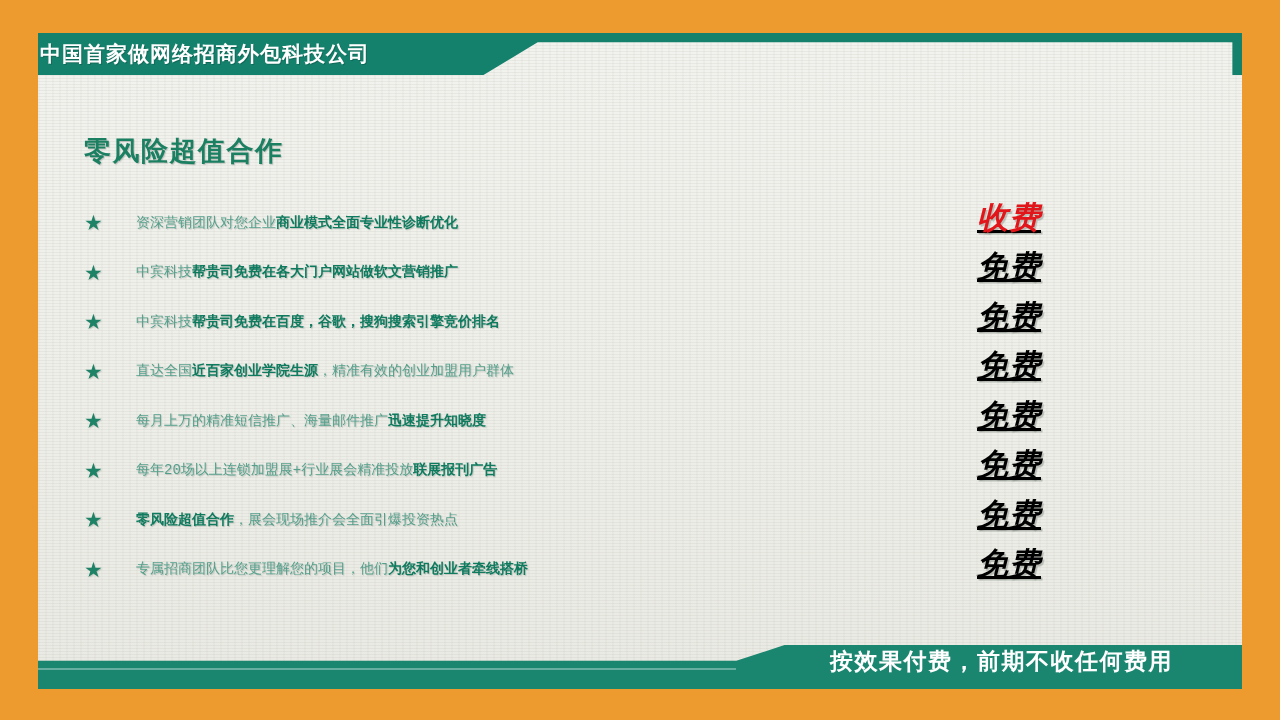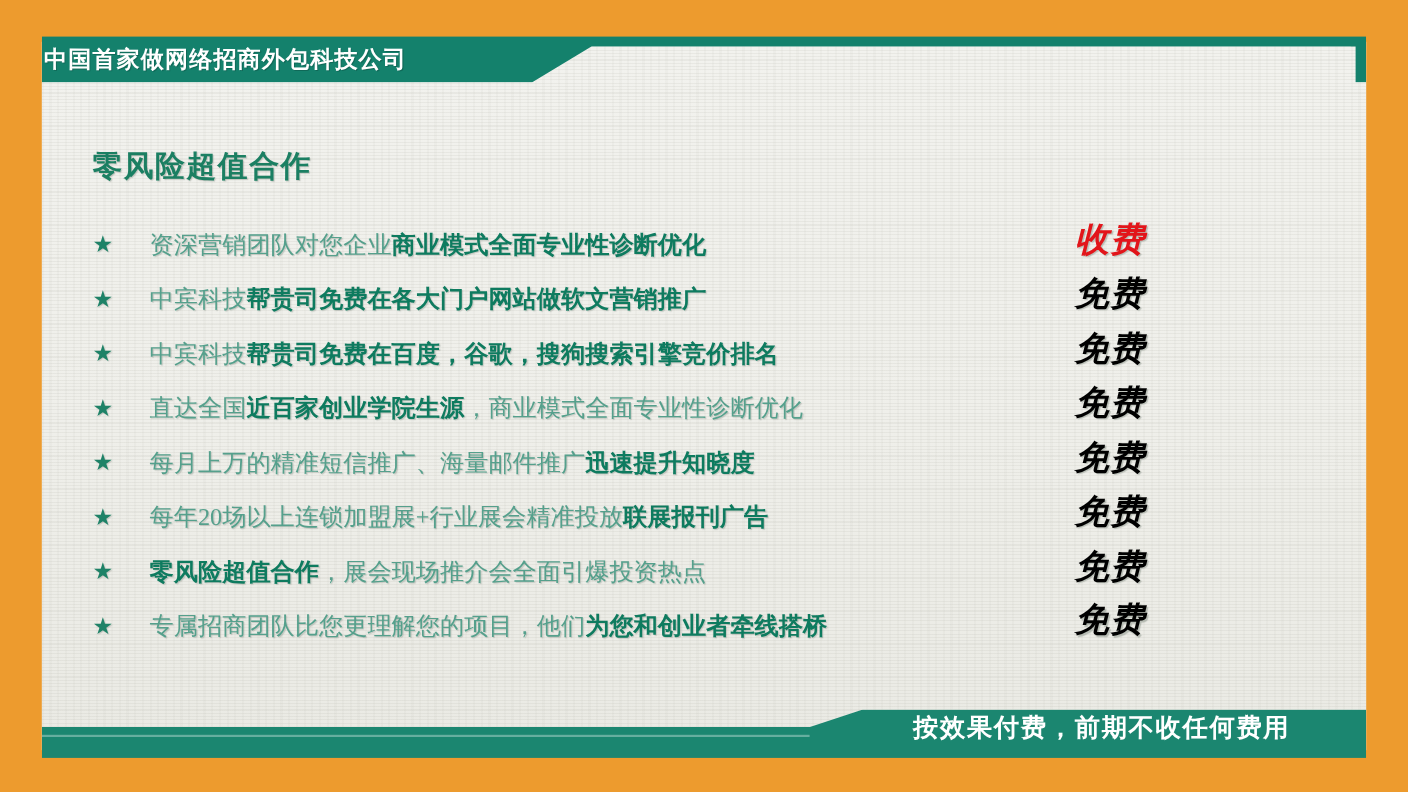--- a/index.html
+++ b/index.html
@@ -122,34 +122,35 @@
   }
   .bullet-star {
     width: 52px;
     flex: 0 0 52px;
     font-size: 21px;
     line-height: 1;
     color: #1E8267;
     text-shadow: 1px 1px 1px rgba(120,130,120,0.35);
   }
   .bullet-text {
-    font-family: Liberation Serif, serif;
-    font-size: 22px;
+    font-family: Liberation Mono, monospace;
+    font-size: 14px;
     color: #2E8B74;
     text-shadow: 1px 1px 1px rgba(130,140,130,0.40);
   }
   .bullet-text .plain { font-weight: normal; color: #55A08C; }
   .bullet-text .em    { font-weight: bold;   color: #0E7B5F; }
 
   
   .price-col {
     position: absolute;
     left: 944px;
     top: 193px;
     width: 130px;
+    text-decoration: underline;
   }
   .price-cell {
     height: 49.5px;
     display: flex;
     align-items: center;
     justify-content: center;
     font-family: "Liberation Serif", "DejaVu Serif", serif;
     font-size: 31px;
     font-weight: bold;
     font-style: italic;
@@ -224,21 +225,21 @@
       <div class="bullet-row">
         <span class="bullet-star">★</span>
         <span class="bullet-text"><span class="plain">中宾科技</span><span class="em">帮贵司免费在各大门户网站做软文营销推广</span></span>
       </div>
       <div class="bullet-row">
         <span class="bullet-star">★</span>
         <span class="bullet-text"><span class="plain">中宾科技</span><span class="em">帮贵司免费在百度，谷歌，搜狗搜索引擎竞价排名</span></span>
       </div>
       <div class="bullet-row">
         <span class="bullet-star">★</span>
-        <span class="bullet-text"><span class="plain">直达全国</span><span class="em">近百家创业学院生源</span><span class="plain">，商业模式全面专业性诊断优化</span></span>
+        <span class="bullet-text"><span class="plain">直达全国</span><span class="em">近百家创业学院生源</span><span class="plain">，精准有效的创业加盟用户群体</span></span>
       </div>
       <div class="bullet-row">
         <span class="bullet-star">★</span>
         <span class="bullet-text"><span class="plain">每月上万的精准短信推广、海量邮件推广</span><span class="em">迅速提升知晓度</span></span>
       </div>
       <div class="bullet-row">
         <span class="bullet-star">★</span>
         <span class="bullet-text"><span class="plain">每年20场以上连锁加盟展+行业展会精准投放</span><span class="em">联展报刊广告</span></span>
       </div>
       <div class="bullet-row">

